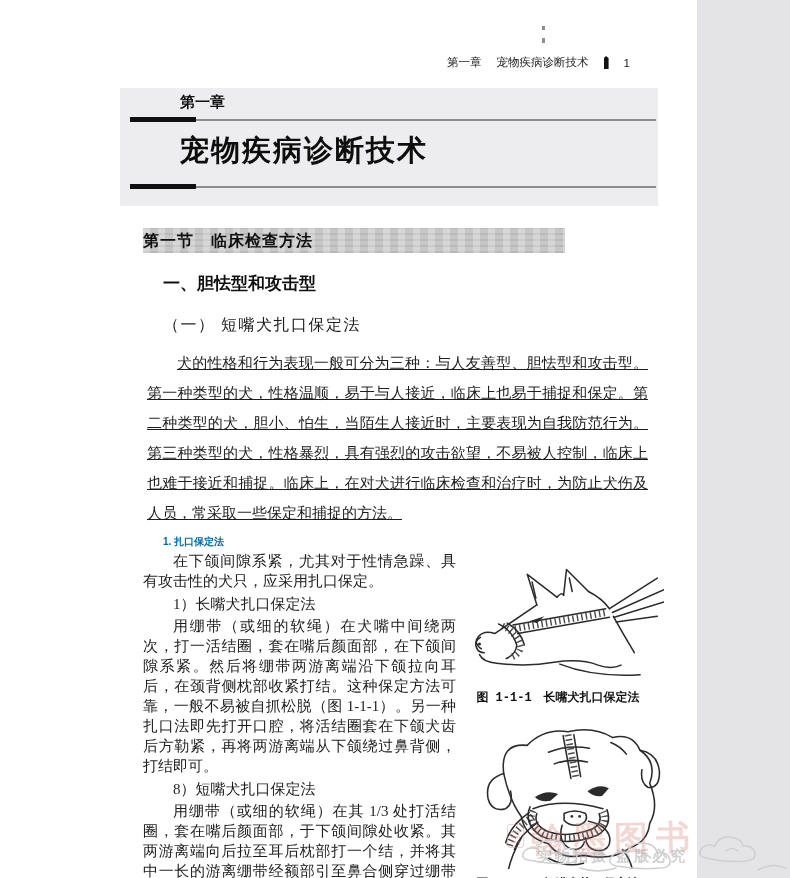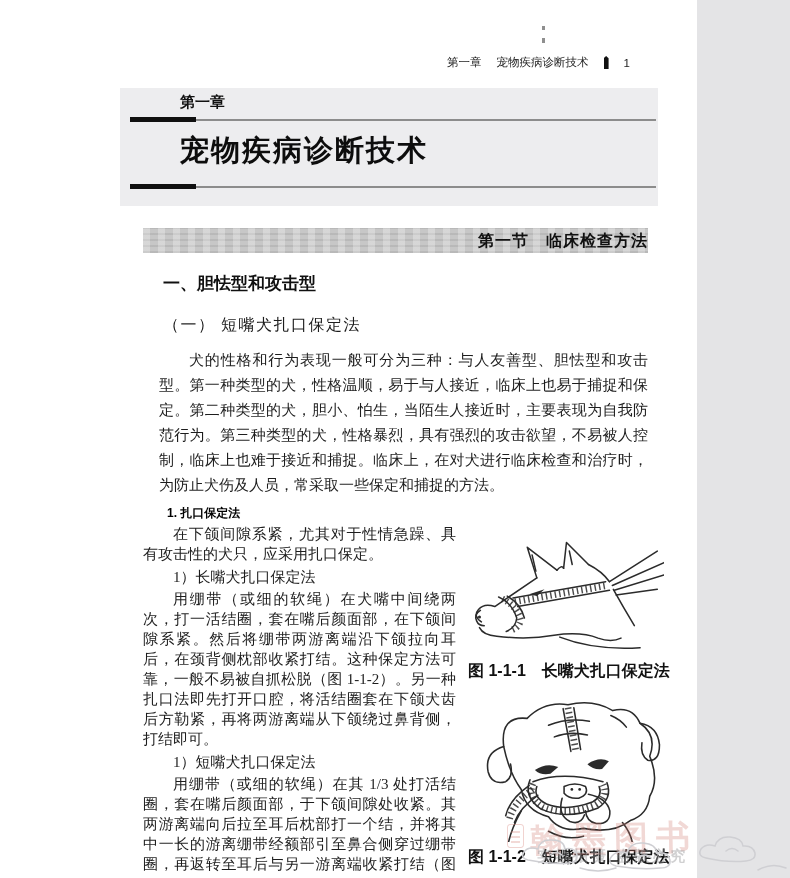--- a/index.html
+++ b/index.html
@@ -21,40 +21,40 @@
   .chapter-block{position:absolute;left:120px;top:88px;width:538px;height:118px;background:#ededef;}
   .cb-label{margin:5px 0 0 60px;font-family:"Liberation Sans",sans-serif;font-weight:bold;font-size:15px;color:#111;}
   .cb-rule{position:relative;height:5px;margin-top:5px;}
   .cb-rule .thin{position:absolute;top:2px;left:10px;right:2px;height:1.5px;background:#8c8c8c;}
   .cb-rule .thick{position:absolute;top:0;left:10px;width:66px;height:5px;background:#101010;}
   .cb-title{margin:9px 0 0 60px;font-family:"Liberation Sans",sans-serif;font-weight:bold;font-size:29px;
     letter-spacing:2px;color:#0d0d0d;}
   .cb-rule.second{margin-top:13px;}
 
   
-  .section-bar{position:absolute;left:143px;top:228px;width:505px;height:25px;background:#c7c7c7;
+  .section-bar{position:absolute;left:143px;top:228px;width:422px;height:25px;background:#c7c7c7;
     background-image:repeating-linear-gradient(90deg,rgba(255,255,255,.28) 0 7px,rgba(0,0,0,0) 7px 15px),
                      repeating-linear-gradient(0deg,rgba(110,110,110,.16) 0 2px,rgba(0,0,0,0) 2px 6px);
-    text-align:right;line-height:25px;font-family:"Liberation Sans",sans-serif;font-weight:bold;
+    text-align:left;line-height:25px;font-family:"Liberation Sans",sans-serif;font-weight:bold;
     font-size:16px;color:#101010;letter-spacing:1px;}
 
   
   .content{position:absolute;left:143px;top:268px;width:505px;font-size:15px;}
   .h1{font-family:"Liberation Sans",sans-serif;font-weight:bold;font-size:17px;margin:4px 0 0 20px;color:#101010;}
   .h2{font-size:16px;margin:20px 0 0 20px;letter-spacing:1.5px;}
-  .p1{margin:12px 0 0 16px;line-height:25px;text-align:justify;text-indent:2em;}
-  .m-head{font-family:"Liberation Sans",sans-serif;font-weight:bold;font-size:12px;margin:7px 0 0 2em;color:#000000;}
+  .p1{margin:12px 0 0 4px;line-height:30px;text-align:justify;text-indent:2em;text-decoration:underline;}
+  .m-head{font-family:"Liberation Sans",sans-serif;font-weight:bold;font-size:10px;margin:7px 0 0 2em;color:#0369a1;}
   .wrap-sect{line-height:20px;}
   .wrap-sect p{margin:2px 0 0 0;text-align:justify;text-indent:2em;}
   .sub-head{margin:3px 0 0 2em;}
   .fig-col{float:right;width:180px;margin-left:12px;}
   figure{margin:0;}
   .fig1 svg{width:196px;height:118px;margin:14px -16px 0 0;display:block;}
   .fig2 svg{width:206px;height:146px;margin:15px -22px 0 -4px;display:block;}
-  figcaption{font-family:Liberation Sans, sans-serif;font-weight:bold;font-size:16px;text-align:center;
+  figcaption{font-family:Liberation Mono, monospace;font-weight:bold;font-size:12px;text-align:center;
     margin-top:5px;color:#111;white-space:nowrap;}
 
   
   .wm-seal{position:absolute;left:507px;top:824px;width:15px;height:22px;border:1.5px solid rgba(214,130,120,.35);
     border-radius:3px;}
   .wm-seal::after{content:"";position:absolute;left:3px;top:4px;right:3px;bottom:4px;
     background:repeating-linear-gradient(0deg,rgba(214,130,120,.30) 0 2px,transparent 2px 5px);}
   .wm-brand{position:absolute;left:530px;top:816px;font-family:"Liberation Serif",serif;font-weight:bold;
     font-size:34px;letter-spacing:8px;color:rgba(210,125,115,.30);transform:rotate(-1deg);}
   .wm-tagline{position:absolute;left:537px;top:847px;font-family:"Liberation Sans",sans-serif;font-weight:bold;
@@ -174,22 +174,22 @@
           <path d="M58,118 Q48,136 45,150"></path>
           <path d="M162,130 Q170,140 172,150"></path>
           <path d="M86,139 Q104,149 122,144"></path>
         </svg>
         <figcaption>图 1-1-2　短嘴犬扎口保定法</figcaption>
       </figure>
     </div>
 
     <p>在下颌间隙系紧，尤其对于性情急躁、具有攻击性的犬只，应采用扎口保定。</p>
     <div class="sub-head">1）长嘴犬扎口保定法</div>
-    <p>用绷带（或细的软绳）在犬嘴中间绕两次，打一活结圈，套在嘴后颜面部，在下颌间隙系紧。然后将绷带两游离端沿下颌拉向耳后，在颈背侧枕部收紧打结。这种保定方法可靠，一般不易被自抓松脱（图 1-1-2）。另一种扎口法即先打开口腔，将活结圈套在下颌犬齿后方勒紧，再将两游离端从下颌绕过鼻背侧，打结即可。</p>
-    <div class="sub-head">1）短嘴犬扎口保定法</div>
+    <p>用绷带（或细的软绳）在犬嘴中间绕两次，打一活结圈，套在嘴后颜面部，在下颌间隙系紧。然后将绷带两游离端沿下颌拉向耳后，在颈背侧枕部收紧打结。这种保定方法可靠，一般不易被自抓松脱（图 1-1-1）。另一种扎口法即先打开口腔，将活结圈套在下颌犬齿后方勒紧，再将两游离端从下颌绕过鼻背侧，打结即可。</p>
+    <div class="sub-head">8）短嘴犬扎口保定法</div>
     <p>用绷带（或细的软绳）在其 1/3 处打活结圈，套在嘴后颜面部，于下颌间隙处收紧。其两游离端向后拉至耳后枕部打一个结，并将其中一长的游离绷带经额部引至鼻合侧穿过绷带圈，再返转至耳后与另一游离端收紧打结（图 1-1-2）。</p>
 
   </div>
 </div>
 
 <div class="wm-seal"></div>
 <div class="wm-brand">翰墨图书</div>
 <div class="wm-tagline">实物拍摄 盗版必究</div>
 
 <svg class="clouds" viewBox="0 0 270 70">

